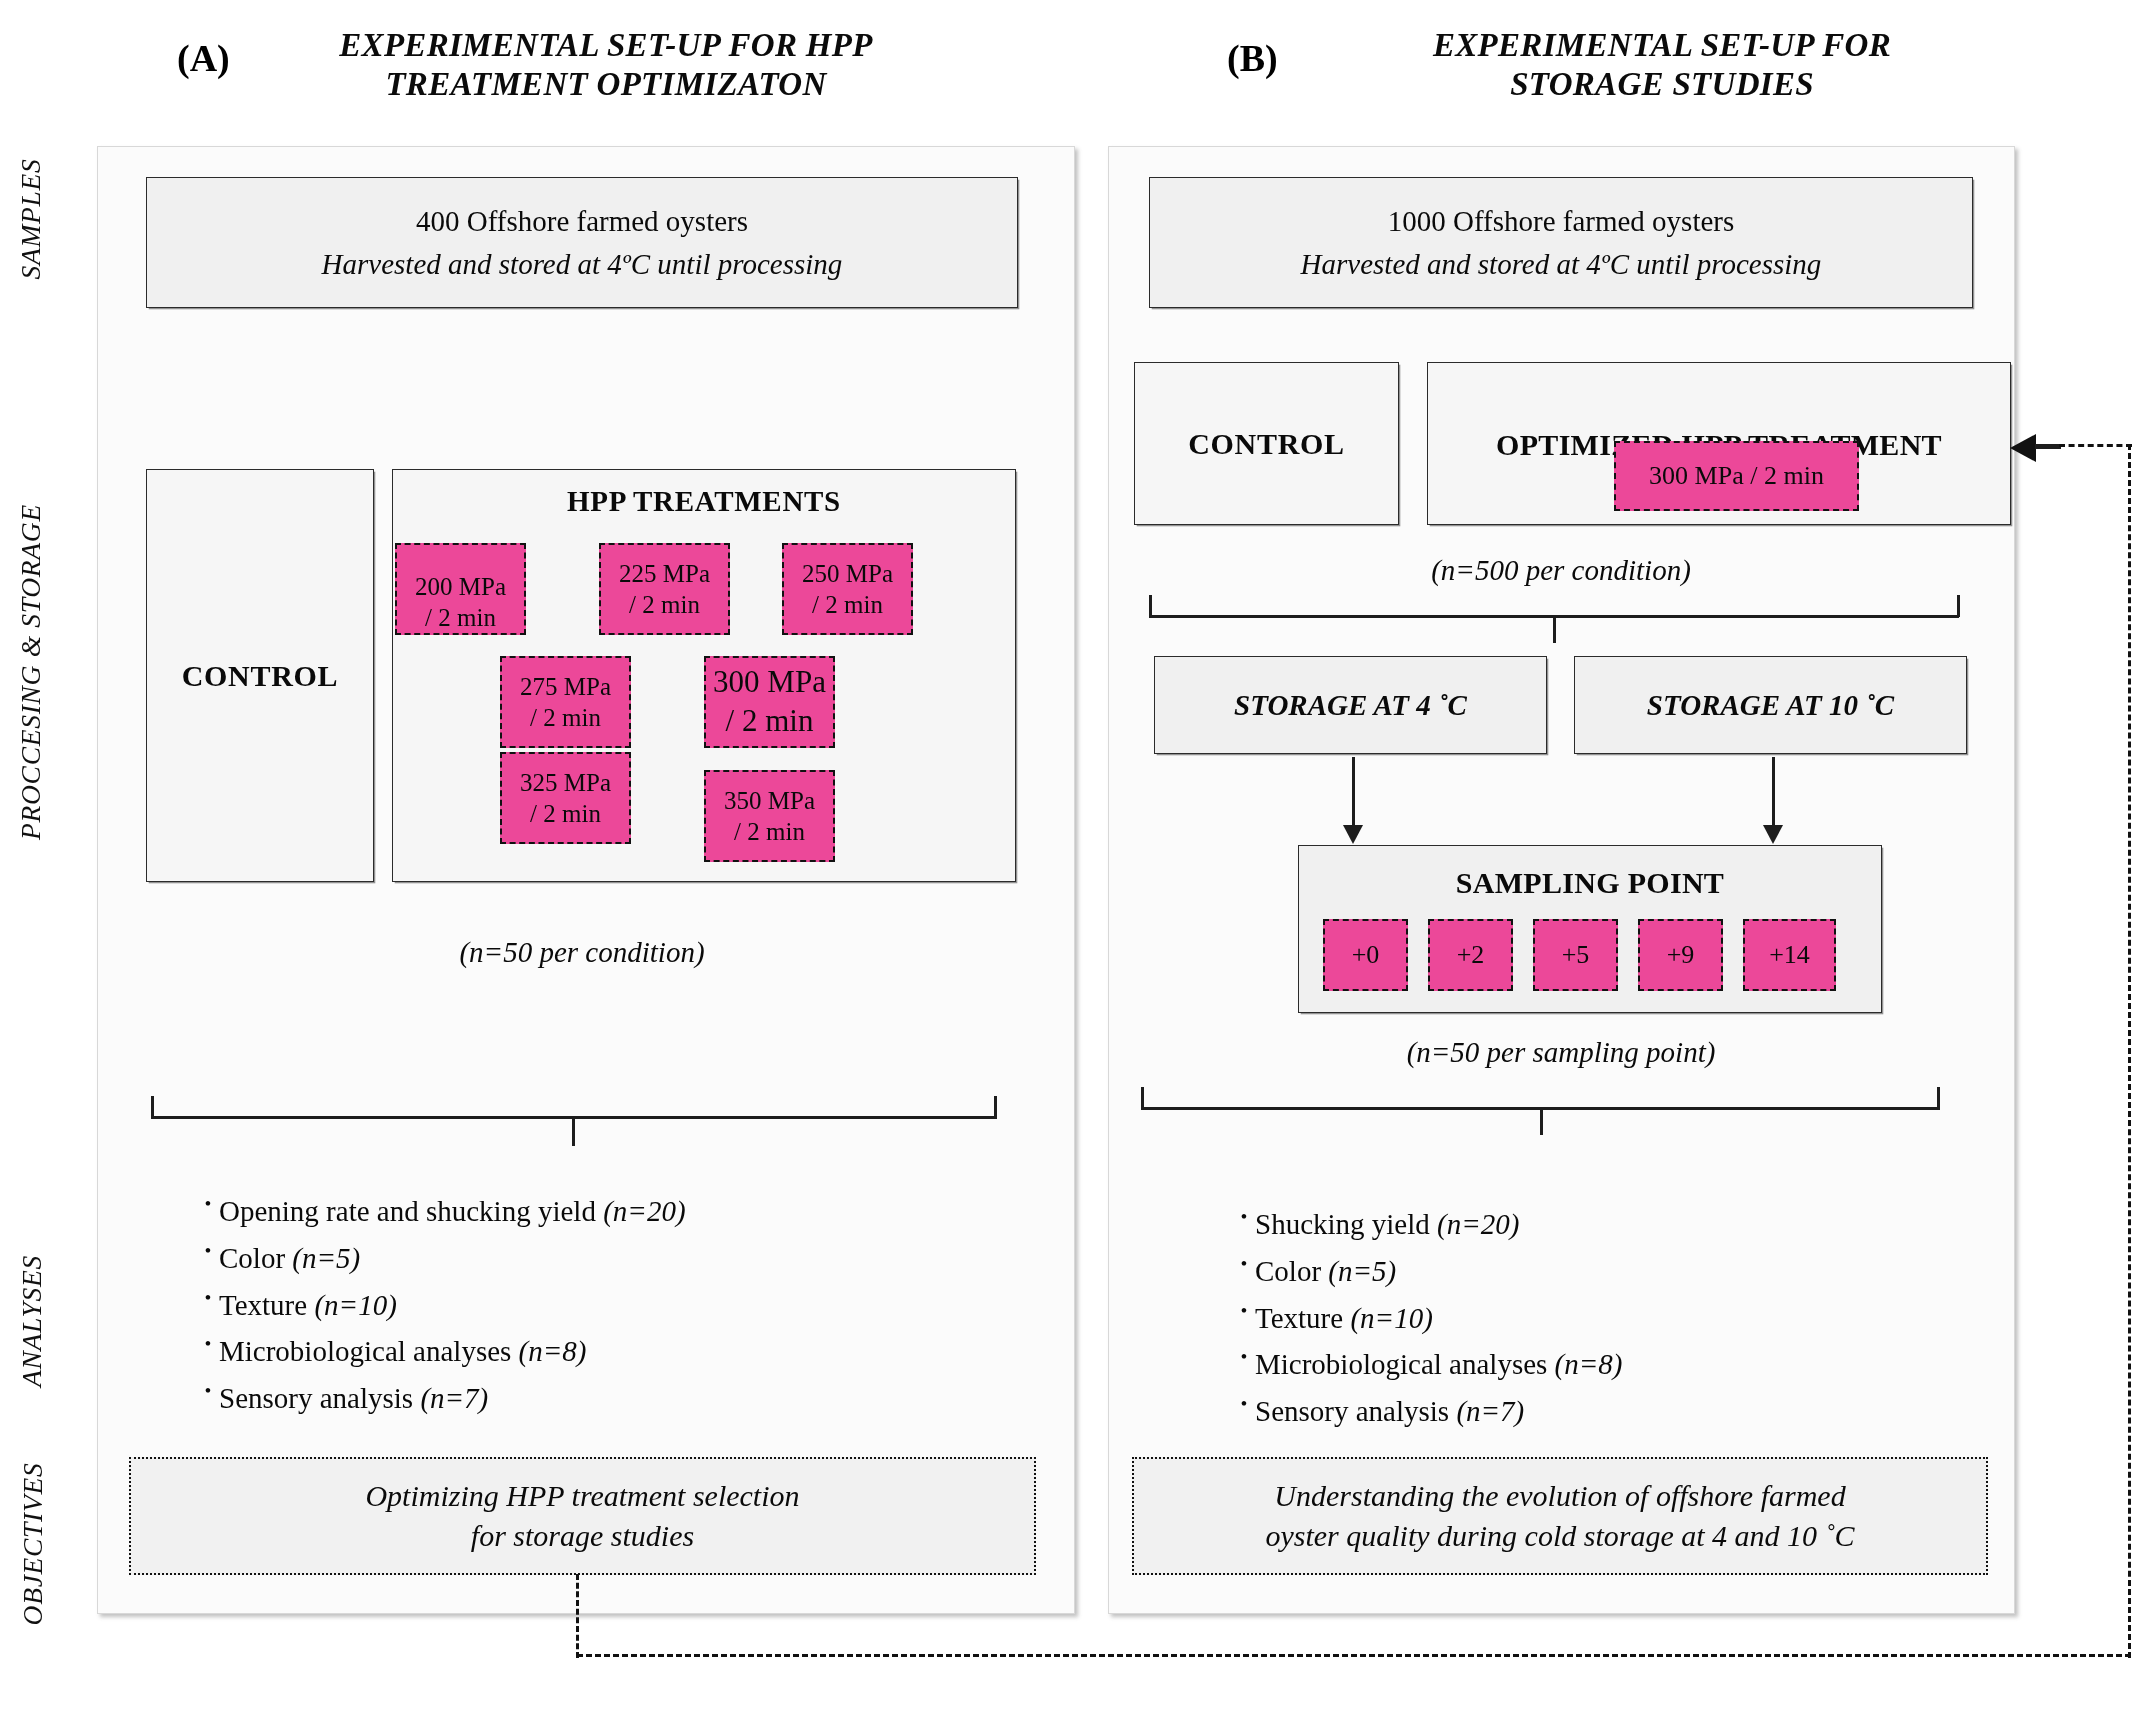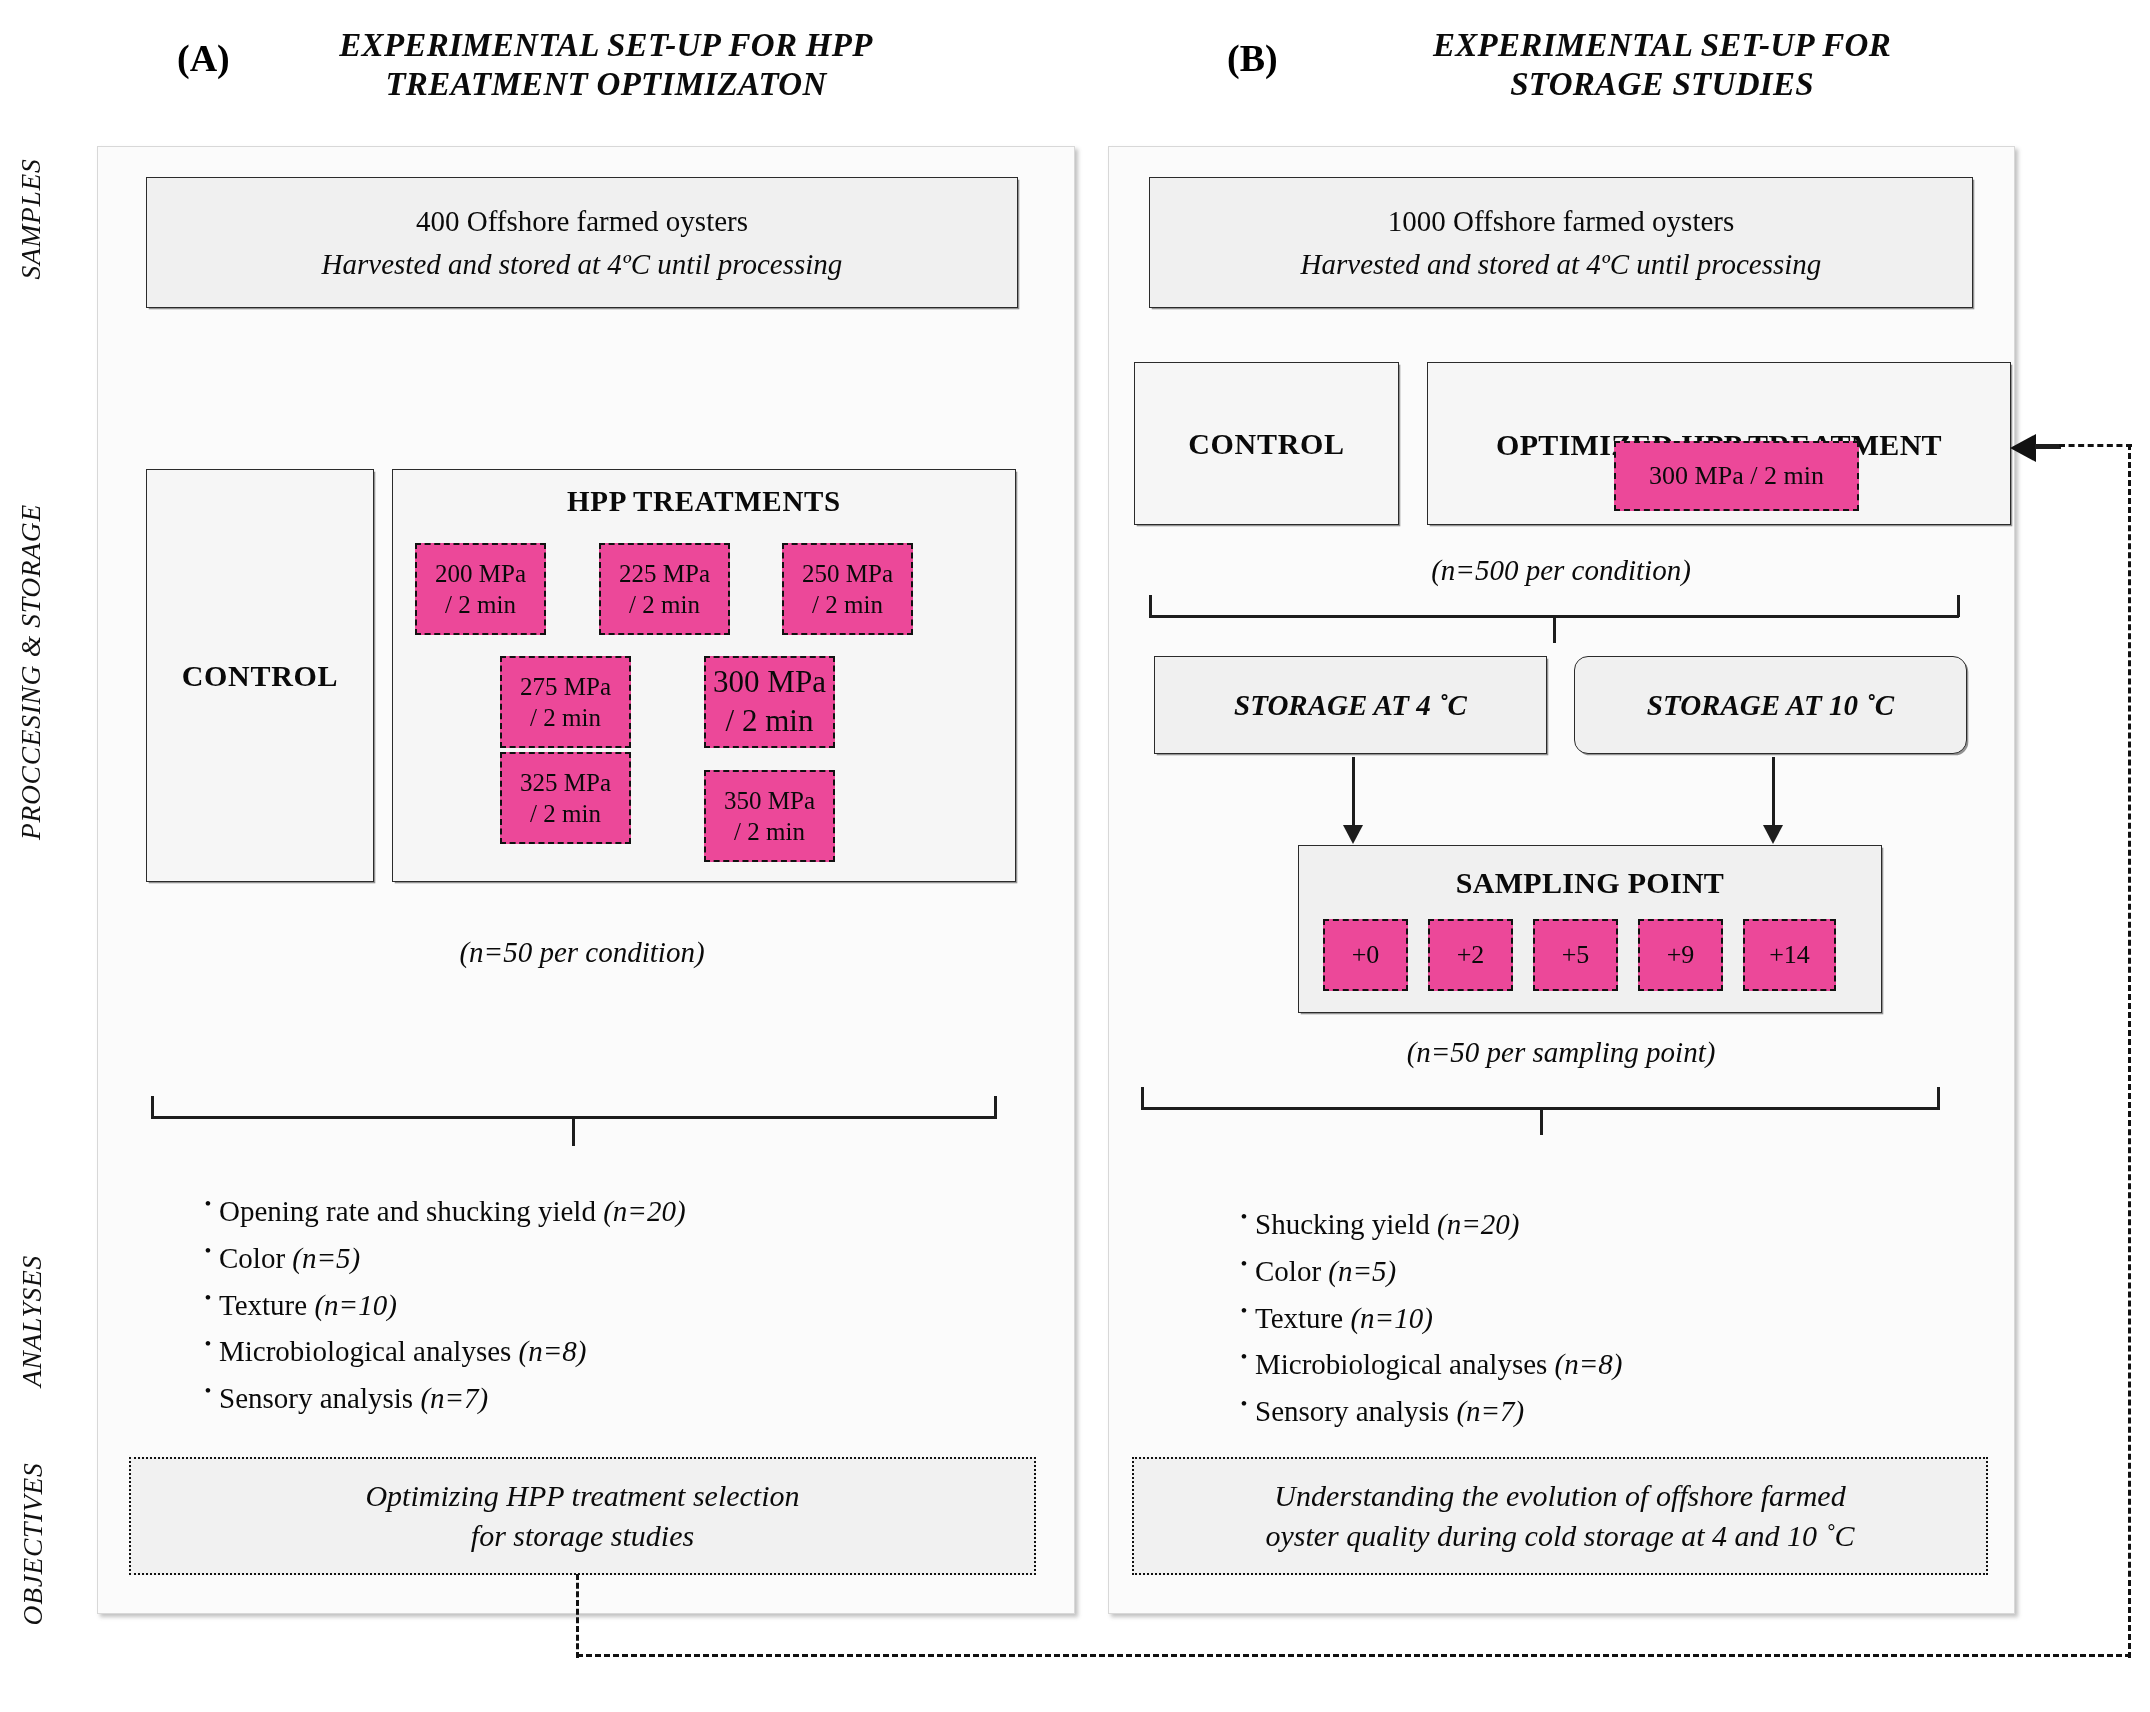--- a/index.html
+++ b/index.html
@@ -152,21 +152,21 @@
     <div class="ital">Harvested and stored at 4ºC until processing</div>
   </div>
 
   <div class="sbox plain" style="left:146px;top:469px;width:228px;height:413px;font-size:30px;font-weight:700;letter-spacing:0.7px;">
     <span>CONTROL</span>
   </div>
 
   <div class="sbox plain" style="left:392px;top:469px;width:624px;height:413px;justify-content:flex-start;"></div>
   <div style="position:absolute;left:392px;top:485px;width:624px;text-align:center;font-size:29px;font-weight:700;letter-spacing:0.7px;color:#0a0a0a;">HPP TREATMENTS</div>
 
-  <div class="dbox" style="left:415px;top:543px;width:131px;height:92px;font-size:25px;">
+  <div class="dbox" style="left:395px;top:543px;width:131px;height:92px;font-size:25px;justify-content:flex-end;">
     <div>200 MPa</div>
     <div>/ 2 min</div>
   </div>
   <div class="dbox" style="left:599px;top:543px;width:131px;height:92px;font-size:25px;">
     <div>225 MPa</div>
     <div>/ 2 min</div>
   </div>
   <div class="dbox" style="left:782px;top:543px;width:131px;height:92px;font-size:25px;">
     <div>250 MPa</div>
     <div>/ 2 min</div>
@@ -260,21 +260,21 @@
   <div class="note" style="left:1149px;top:554px;width:824px;font-size:29px;">(n=500 per condition)</div>
 
   <div class="hline" style="left:1149px;top:615px;width:810px;height:2.6px;"></div>
   <div class="vline" style="left:1149px;top:595px;width:2.6px;height:22px;"></div>
   <div class="vline" style="left:1957px;top:595px;width:2.6px;height:22px;"></div>
   <div class="vline" style="left:1553px;top:615px;width:2.6px;height:27.5px;"></div>
 
   <div class="sbox" style="left:1154px;top:656px;width:393px;height:98px;font-size:29px;font-style:italic;font-weight:700;">
     <span>STORAGE AT 4 ˚C</span>
   </div>
-  <div class="sbox" style="left:1574px;top:656px;width:393px;height:98px;font-size:29px;font-style:italic;font-weight:700;border-radius:14px;">
+  <div class="sbox" style="left:1574px;top:656px;width:393px;height:98px;font-size:29px;font-style:italic;font-weight:700;">
     <span>STORAGE AT 10 ˚C</span>
   </div>
 
   <div class="vline" style="left:1352px;top:757px;width:2.6px;height:72px;"></div>
   <div class="arrowdown" style="left:1343px;top:825px;"></div>
   <div class="vline" style="left:1772px;top:757px;width:2.6px;height:72px;"></div>
   <div class="arrowdown" style="left:1763px;top:825px;"></div>
 
   <div class="sbox" style="left:1298px;top:845px;width:584px;height:168px;justify-content:flex-start;"></div>
   <div style="position:absolute;left:1298px;top:866px;width:584px;text-align:center;font-size:30px;font-weight:700;letter-spacing:0.3px;color:#0a0a0a;">SAMPLING POINT</div>

